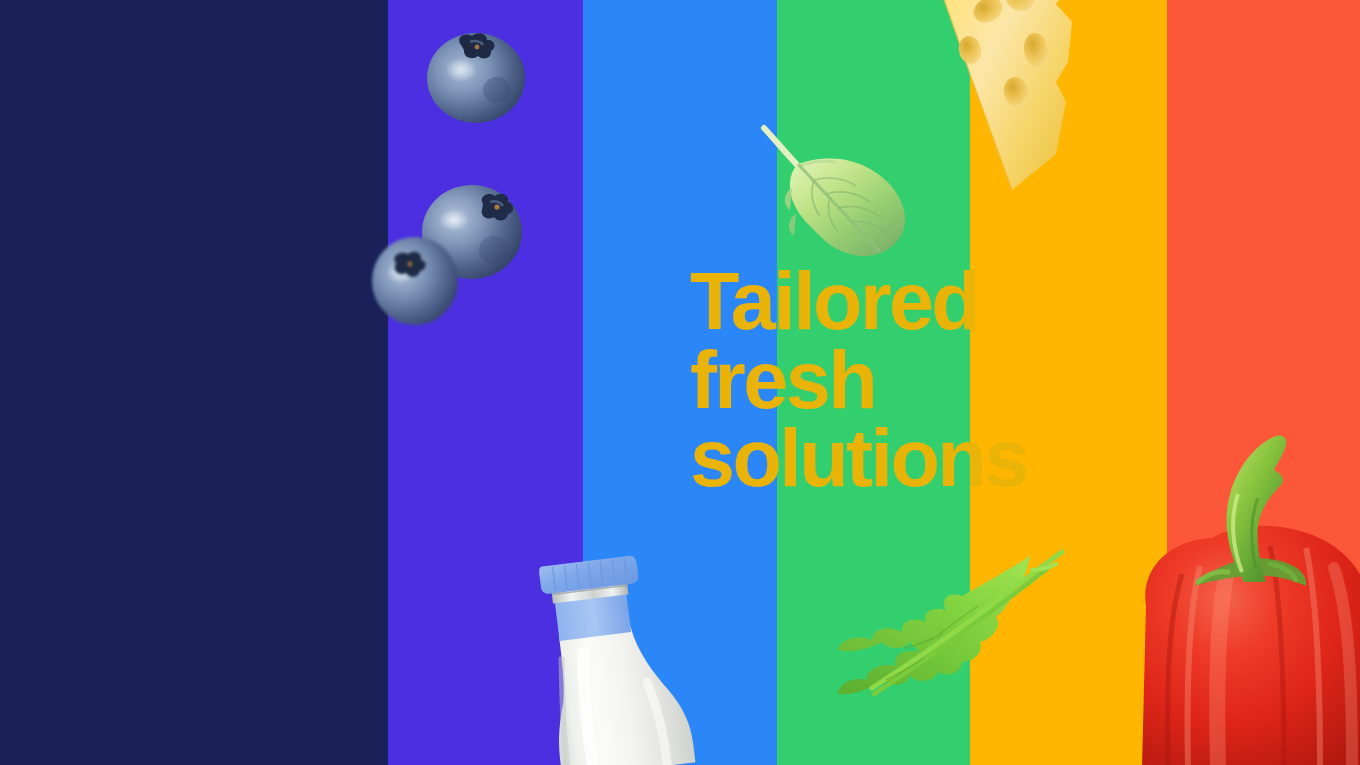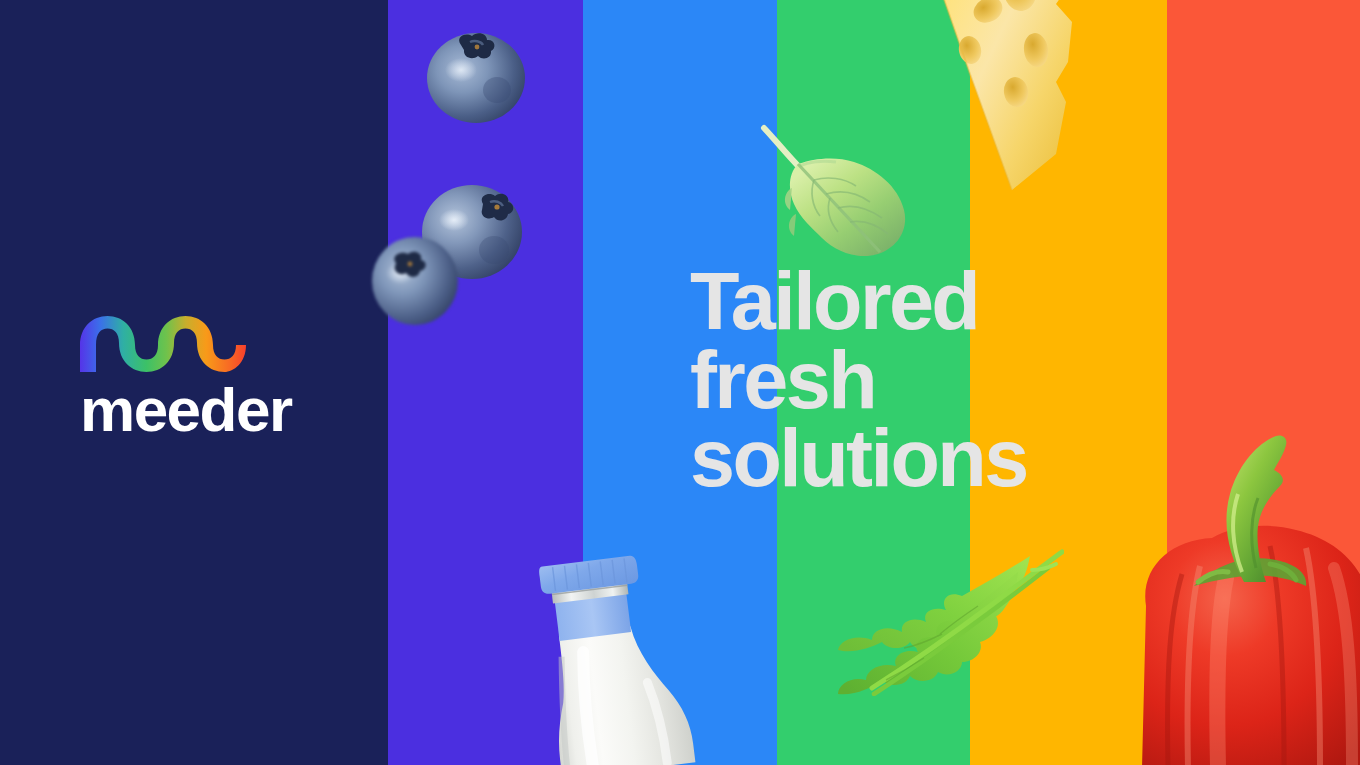--- a/index.html
+++ b/index.html
@@ -43,21 +43,21 @@
     color:#ffffff;
     line-height:1.02;
     font-family:"Liberation Sans", sans-serif;
   }
 
   
   #headline {
     position:absolute;
     left:690px; top:262px;
     width:420px;
-    color:#e5e5e5;
+    color:#eab308;
     font-size:81px;
     font-weight:700;
     line-height:0.97;
     letter-spacing:-2.6px;
     font-family:"Liberation Sans", sans-serif;
     white-space:pre-line;
     z-index:30;
   }
 
   
@@ -76,45 +76,20 @@
 
 <div id="stage">
 
   <div class="stripe" id="stripe-navy" style="background:#1A2159"></div>
   <div class="stripe" id="stripe-purple" style="background:#4B2FE0"></div>
   <div class="stripe" id="stripe-blue" style="background:#2B87F7"></div>
   <div class="stripe" id="stripe-green" style="background:#33CE6D"></div>
   <div class="stripe" id="stripe-yellow" style="background:#FFB600"></div>
   <div class="stripe" id="stripe-red" style="background:#FB5738"></div>
 
-  <div id="logo-block">
-    <svg id="logo-mark" viewBox="0 0 166 56">
-      <defs>
-        <linearGradient id="wg" x1="0" y1="0.5" x2="1" y2="0.5">
-          <stop offset="0.00" stop-color="#5534E8"></stop>
-          <stop offset="0.12" stop-color="#3B6FEA"></stop>
-          <stop offset="0.26" stop-color="#2FAFA4"></stop>
-          <stop offset="0.40" stop-color="#3CC167"></stop>
-          <stop offset="0.52" stop-color="#6FC24C"></stop>
-          <stop offset="0.64" stop-color="#C9AE2C"></stop>
-          <stop offset="0.76" stop-color="#F89A19"></stop>
-          <stop offset="0.90" stop-color="#F86A24"></stop>
-          <stop offset="1.00" stop-color="#F8402C"></stop>
-        </linearGradient>
-      </defs>
-      <path d="M0,56 L0,29 C0,11 12.5,0 27.5,0 C42.5,0 55,11 55,29 C55,39 60,43.5 66.5,43.5
-               C73,43.5 78,39 78,29 C78,11 90.5,0 105.5,0 C120.5,0 133,11 133,29
-               C133,39 138,43.5 144.5,43.5 C151,43.5 156,39 156,29 L166,29
-               C166,47 153.5,56 144.5,56 C129.5,56 117,45 117,27
-               C117,17 112,12.5 105.5,12.5 C99,12.5 94,17 94,27
-               C94,45 81.5,56 66.5,56 C51.5,56 39,45 39,27
-               C39,17 34,12.5 27.5,12.5 C21,12.5 16,17 16,29 L16,56 Z" fill="url(#wg)"></path>
-    </svg>
-    <span id="logo-wordmark">meeder</span>
-  </div>
 
   <h1 id="headline">Tailored
 fresh
 solutions</h1>
 
   <svg class="produce" id="berry-top" viewBox="0 0 102 96">
     <defs>
       <radialGradient id="bb1" cx="0.36" cy="0.40" r="0.75">
         <stop offset="0" stop-color="#A8BBD6"></stop>
         <stop offset="0.35" stop-color="#7E95B8"></stop>

